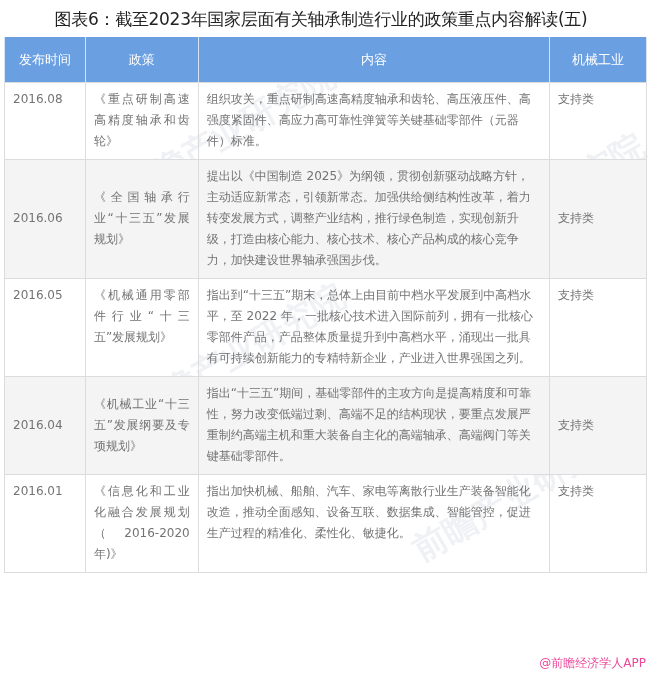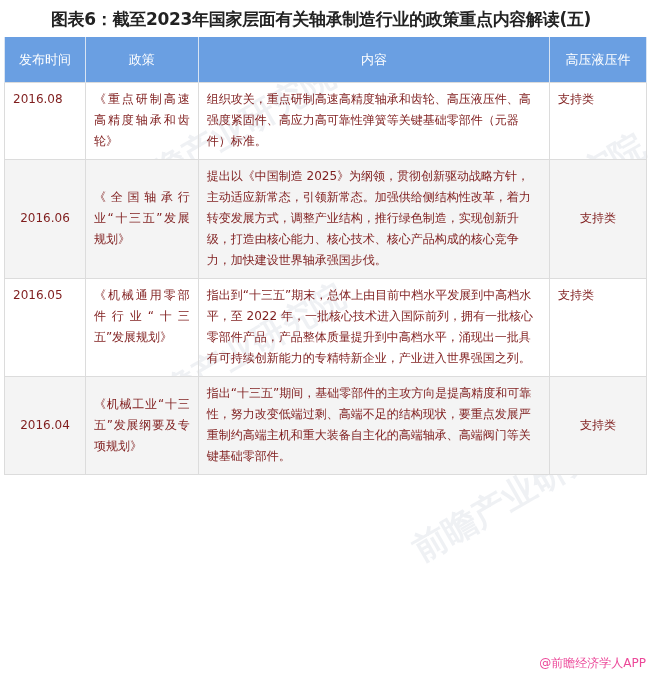--- a/index.html
+++ b/index.html
@@ -3,38 +3,38 @@
 <meta charset="utf-8">
 <style>
   html, body { margin: 0; padding: 0; background: #ffffff; }
   body {
     width: 650px; height: 685px; position: relative; overflow: hidden;
     font-family: "DejaVu Sans", "Liberation Sans", sans-serif;
     color: #333333;
   }
   .title {
     position: absolute; left: 0; top: 8px; width: 642px; text-align: center;
-    font-size: 17px; font-weight: bold; color: #222222; letter-spacing: -0.3px;
+    font-size: 17px; font-weight: normal; color: #222222; letter-spacing: -0.3px;
   }
   table.policy {
     position: absolute; left: 4px; top: 37px; width: 643px;
     border-collapse: collapse; table-layout: fixed;
     font-size: 12px; line-height: 21px;
   }
   table.policy th {
     background: #6a9fe2; color: #ffffff; font-weight: normal;
     height: 43px; font-size: 13px; text-align: center;
     border-left: 1px solid #d8e4f3; border-right: 1px solid #d8e4f3;
   }
   table.policy td {
     border: 1px solid #dcdcdc; padding: 6px 8px 7px 8px; vertical-align: top;
-    color: #7f1d1d;
+    color: #737373;
   }
   table.policy tr.alt td { background: #f4f4f4; }
-  td.mid { vertical-align: middle !important; text-align: center; }
+  td.mid { vertical-align: middle !important; }
   td.policy-cell { text-align: justify; }
   .footer-left {
     position: absolute; left: 5px; top: 655px; font-size: 12px; color: #333333; margin-top: 47px;
   }
   .footer-right {
     position: absolute; right: 4px; top: 655px; font-size: 12px; color: #ec4899;
   }
   .watermark {
     position: absolute; color: rgba(180,190,205,0.22); font-size: 34px; font-weight: bold;
     transform: rotate(-30deg); pointer-events: none; white-space: nowrap;
@@ -55,21 +55,21 @@
     <col style="width:76px">
     <col style="width:106px">
     <col style="width:330px">
     <col style="width:91px">
   </colgroup>
   <thead>
     <tr>
       <th>发布时间</th>
       <th>政策</th>
       <th>内容</th>
-      <th>高压液压件</th>
+      <th>机械工业</th>
     </tr>
   </thead>
   <tbody>
     <tr>
       <td>2016.08</td>
       <td class="policy-cell">《重点研制高速高精度轴承和齿轮》</td>
       <td>组织攻关，重点研制高速高精度轴承和齿轮、高压液压件、高强度紧固件、高应力高可靠性弹簧等关键基础零部件（元器件）标准。</td>
       <td>支持类</td>
     </tr>
     <tr class="alt">
@@ -83,17 +83,23 @@
       <td class="policy-cell">《机械通用零部件行业“十三五”发展规划》</td>
       <td>指出到“十三五”期末，总体上由目前中档水平发展到中高档水平，至 2022 年，一批核心技术进入国际前列，拥有一批核心零部件产品，产品整体质量提升到中高档水平，涌现出一批具有可持续创新能力的专精特新企业，产业进入世界强国之列。</td>
       <td>支持类</td>
     </tr>
     <tr class="alt">
       <td class="mid">2016.04</td>
       <td class="mid policy-cell">《机械工业“十三五”发展纲要及专项规划》</td>
       <td>指出“十三五”期间，基础零部件的主攻方向是提高精度和可靠性，努力改变低端过剩、高端不足的结构现状，要重点发展严重制约高端主机和重大装备自主化的高端轴承、高端阀门等关键基础零部件。</td>
       <td class="mid">支持类</td>
     </tr>
+    <tr>
+      <td>2016.01</td>
+      <td class="policy-cell">《信息化和工业化融合发展规划（2016-2020 年)》</td>
+      <td>指出加快机械、船舶、汽车、家电等离散行业生产装备智能化改造，推动全面感知、设备互联、数据集成、智能管控，促进生产过程的精准化、柔性化、敏捷化。</td>
+      <td>支持类</td>
+    </tr>
   </tbody>
 </table>
 
 <div class="footer-left">资料来源：前瞻产业研究院</div>
 <div class="footer-right">@前瞻经济学人APP</div>
 
 </body></html>

